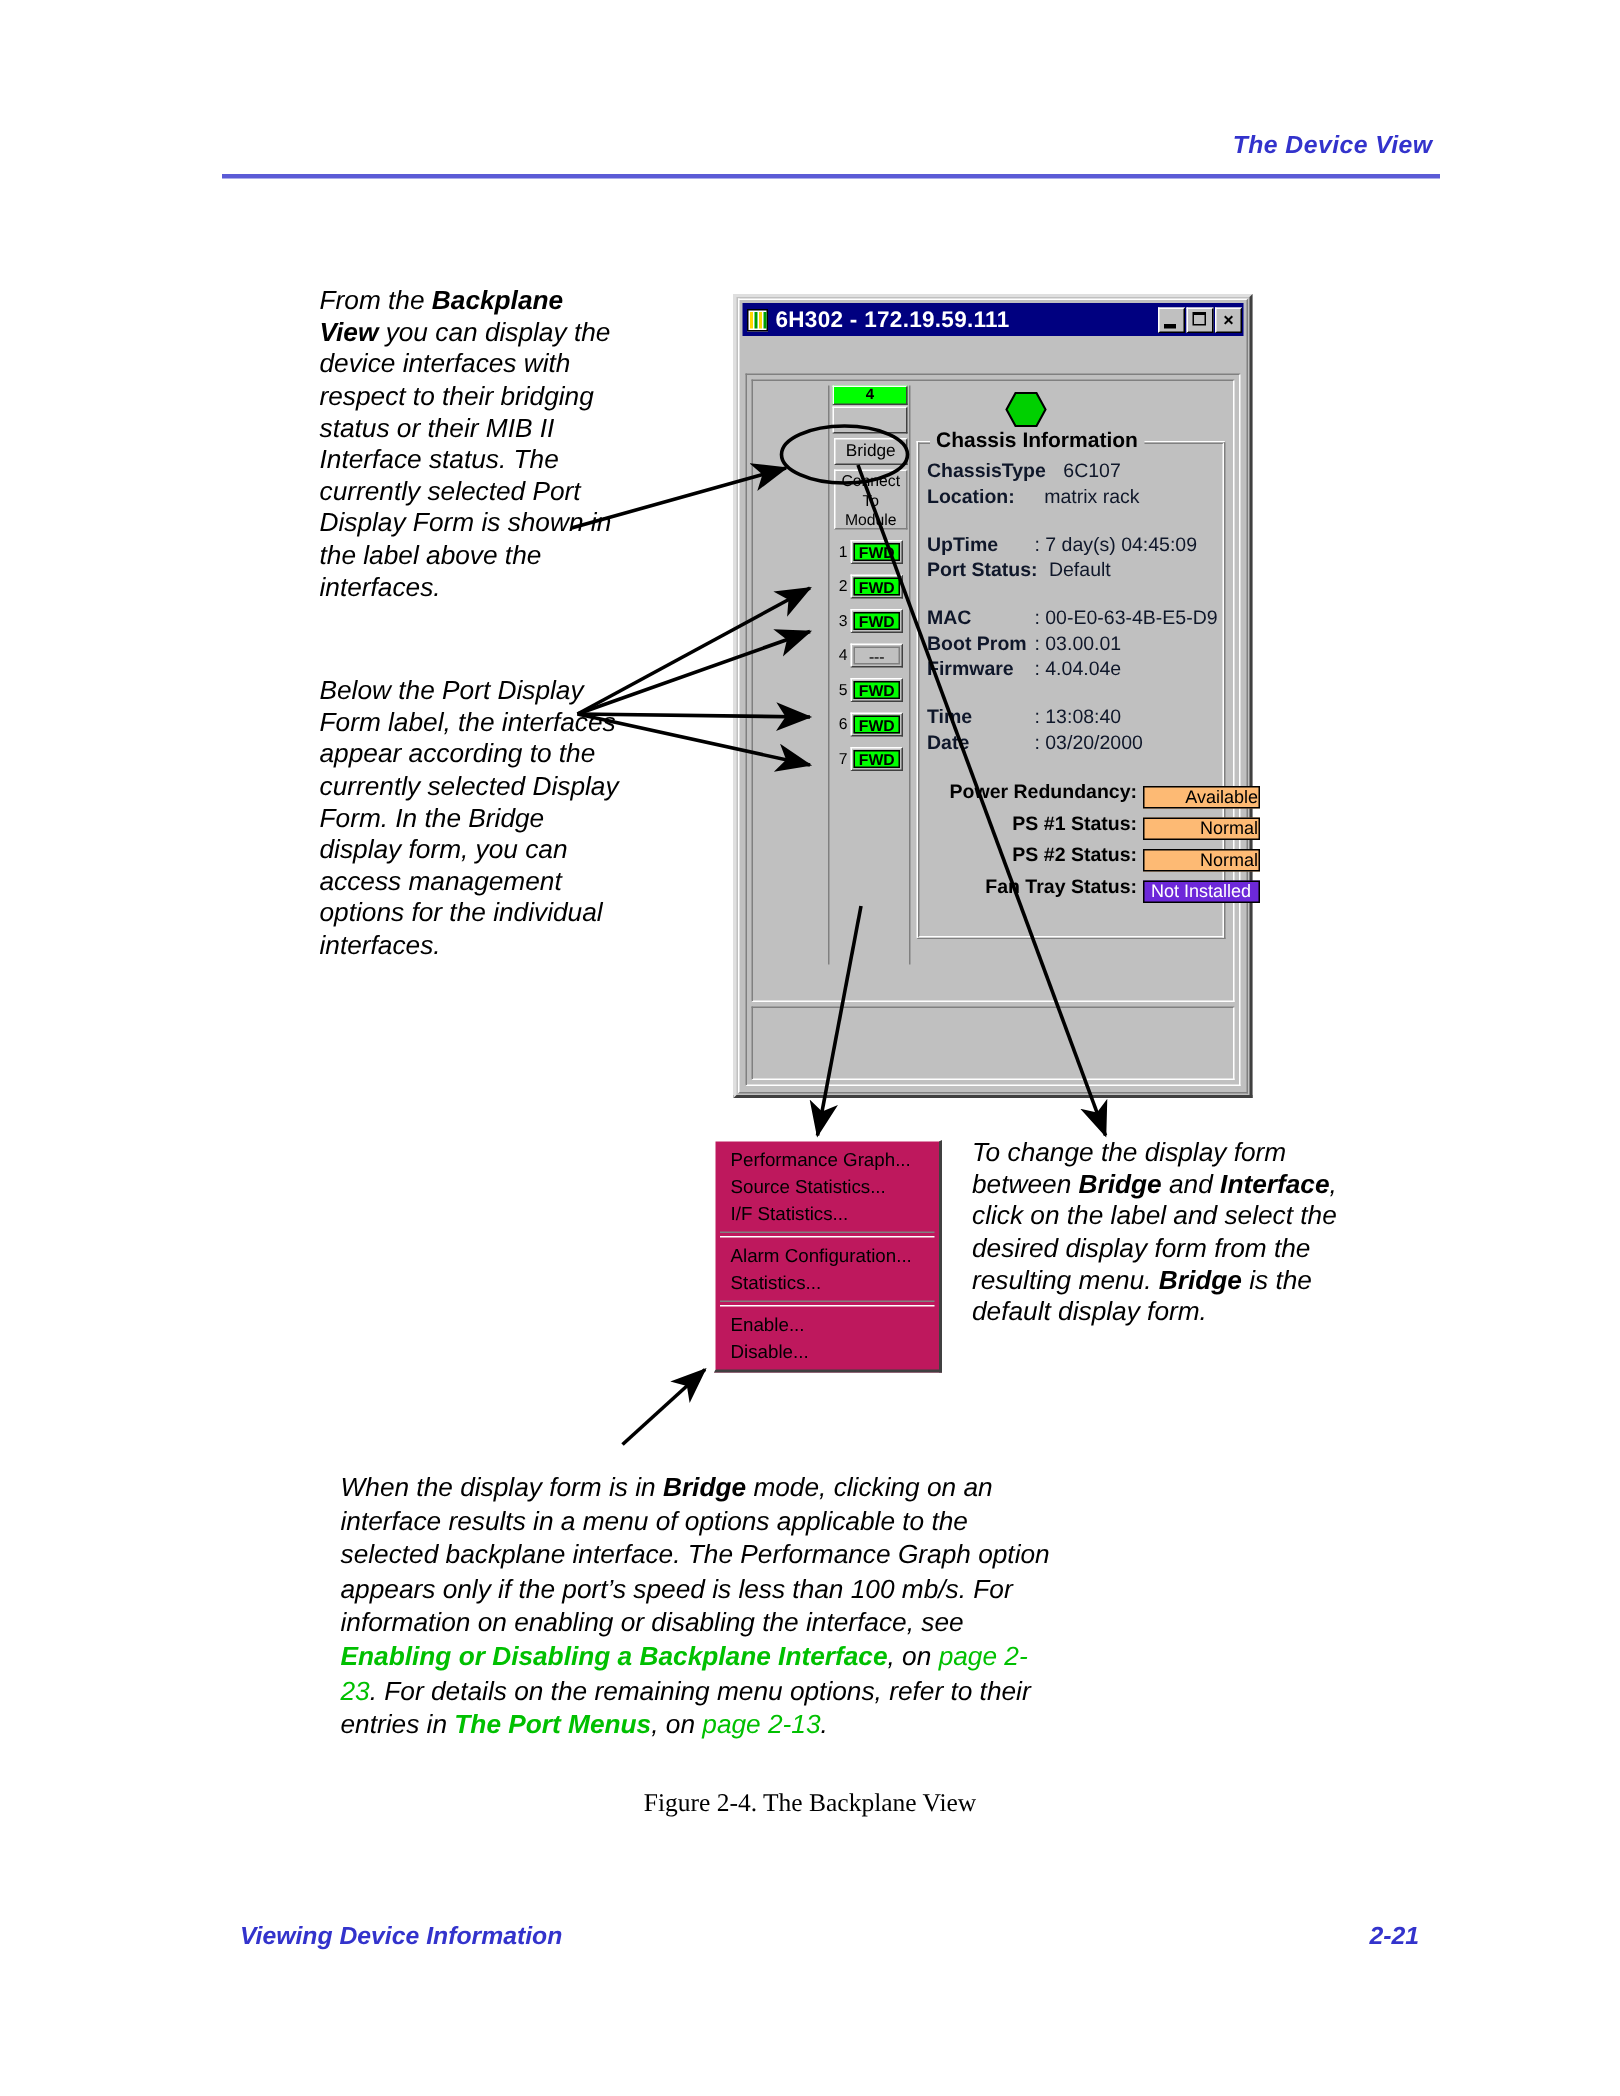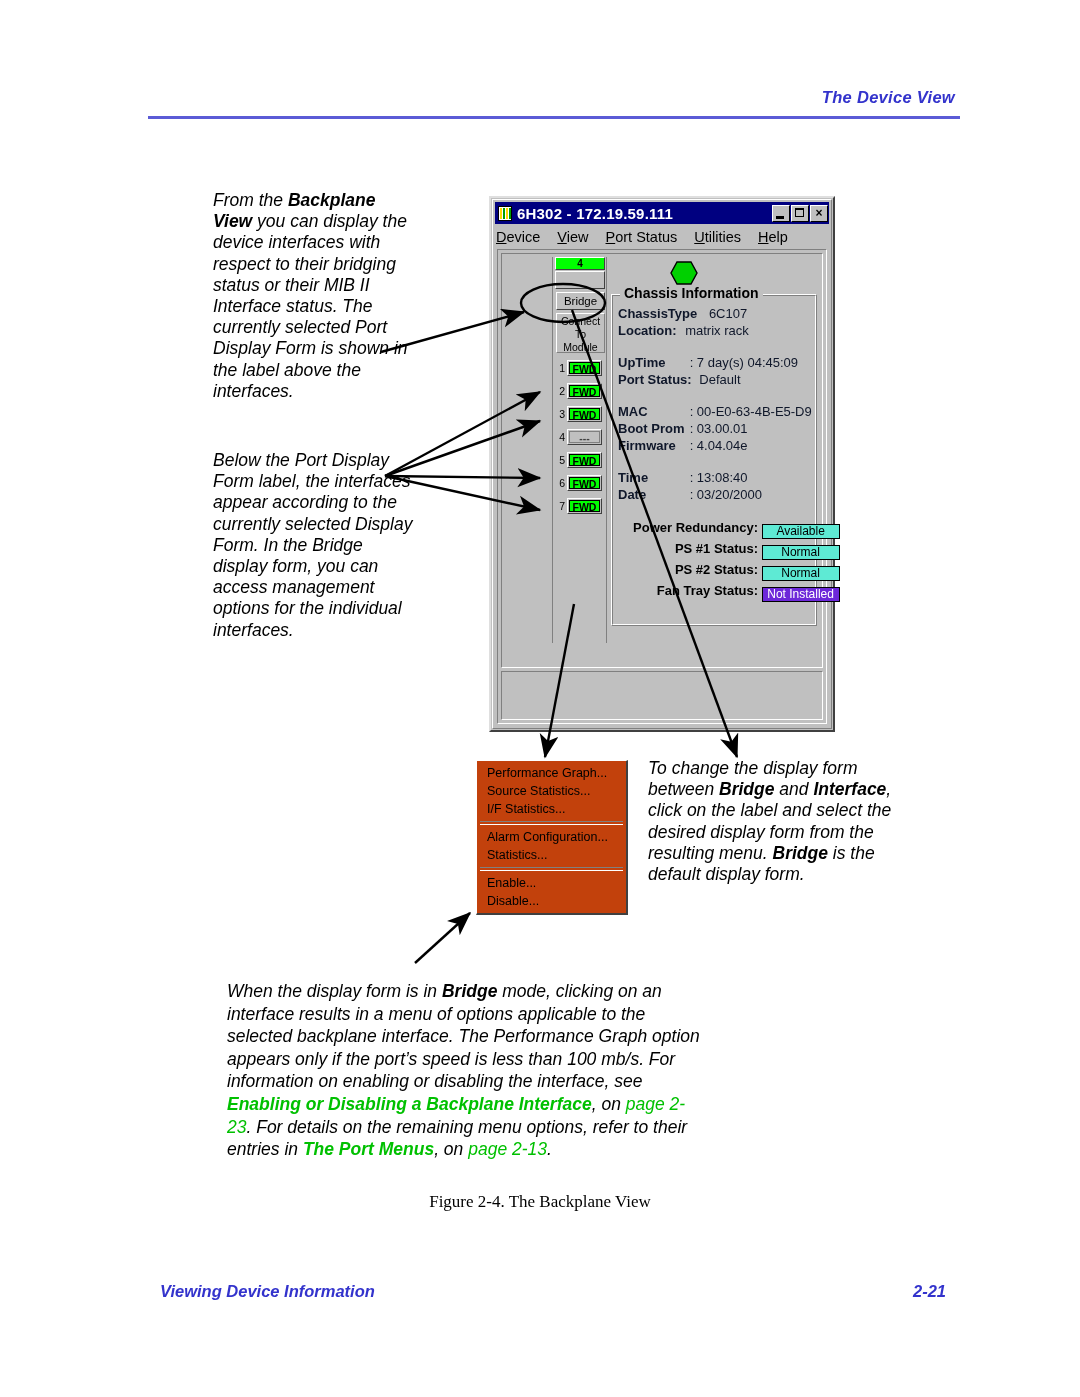--- a/index.html
+++ b/index.html
@@ -225,27 +225,27 @@
   .ci-val   { font-weight:normal; }
 
   
   .stat-row { position:absolute; font-size:13px; white-space:nowrap; }
   .stat-label { font-weight:bold; color:#000; display:inline-block; text-align:right; }
   .stat-box {
     display:inline-block; width:78px; height:15px; vertical-align:-3px;
     border:1px solid #000; box-sizing:border-box;
     text-align:center; font-size:12px; line-height:13px;
   }
-  .stat-box.green { background:#5eead4; color:#000; }
+  .stat-box.green { background:#fdba74; color:#000;text-align:right; }
   .stat-box.blue  { background:#6d28d9; color:#ffffff; }
 
   
   #context-menu {
     position:absolute; left:476px; top:760px; width:152px;
-    background:#c2410c;
+    background:#be185d;
     border-top:1px solid #ffffff; border-left:1px solid #ffffff;
     border-right:2px solid #404040; border-bottom:2px solid #404040;
     box-sizing:border-box;
     padding:3px 0;
   }
   .ctx-item {
     font-size:12.5px; color:#000; padding:1px 0 1px 10px; line-height:16px;
     white-space:nowrap;
   }
   .ctx-sep {
@@ -285,27 +285,20 @@
       <i style="left:4px;background:#00a000"></i>
       <i style="left:7px;background:#ffd700"></i>
       <i style="left:10px;background:#00a000"></i>
     </span>
     <span id="title-text">6H302 - 172.19.59.111</span>
     <span class="tb-btn" id="btn-min"></span>
     <span class="tb-btn" id="btn-max"></span>
     <span class="tb-btn" id="btn-close">×</span>
   </div>
 
-  <div id="menubar">
-    <span class="menu-item"><u>D</u>evice</span>
-    <span class="menu-item"><u>V</u>iew</span>
-    <span class="menu-item"><u>P</u>ort Status</span>
-    <span class="menu-item"><u>U</u>tilities</span>
-    <span class="menu-item"><u>H</u>elp</span>
-  </div>
 
   <div id="client-area">
 
     <div id="view-panel">
 
       <div id="module-column">
         <div id="slot-indicator">4</div>
         <div id="slot-body"></div>
         <div id="display-form-btn">Bridge</div>
         <div id="connect-to-module">Connect To Module</div>
@@ -361,21 +354,21 @@
       <div id="chassis-group-outer"></div>
       <div id="chassis-group"></div>
       <div id="chassis-legend">Chassis Information</div>
 
       <div class="ci-line" style="left:116px; top:52px;">
         <span class="ci-label">ChassisType</span>
         <span class="ci-val" style="margin-left:8px">6C107</span>
       </div>
       <div class="ci-line" style="left:116px; top:69px;">
         <span class="ci-label">Location:</span>
-        <span class="ci-val" style="margin-left:5px">matrix rack</span>
+        <span class="ci-val" style="margin-left:16px">matrix rack</span>
       </div>
 
       <div class="ci-line" style="left:116px; top:101px;">
         <span class="ci-label" style="display:inline-block;width:68px">UpTime</span>
         <span class="ci-val">: 7 day(s) 04:45:09</span>
       </div>
       <div class="ci-line" style="left:116px; top:118px;">
         <span class="ci-label">Port Status:</span>
         <span class="ci-val" style="margin-left:4px">Default</span>
       </div>

